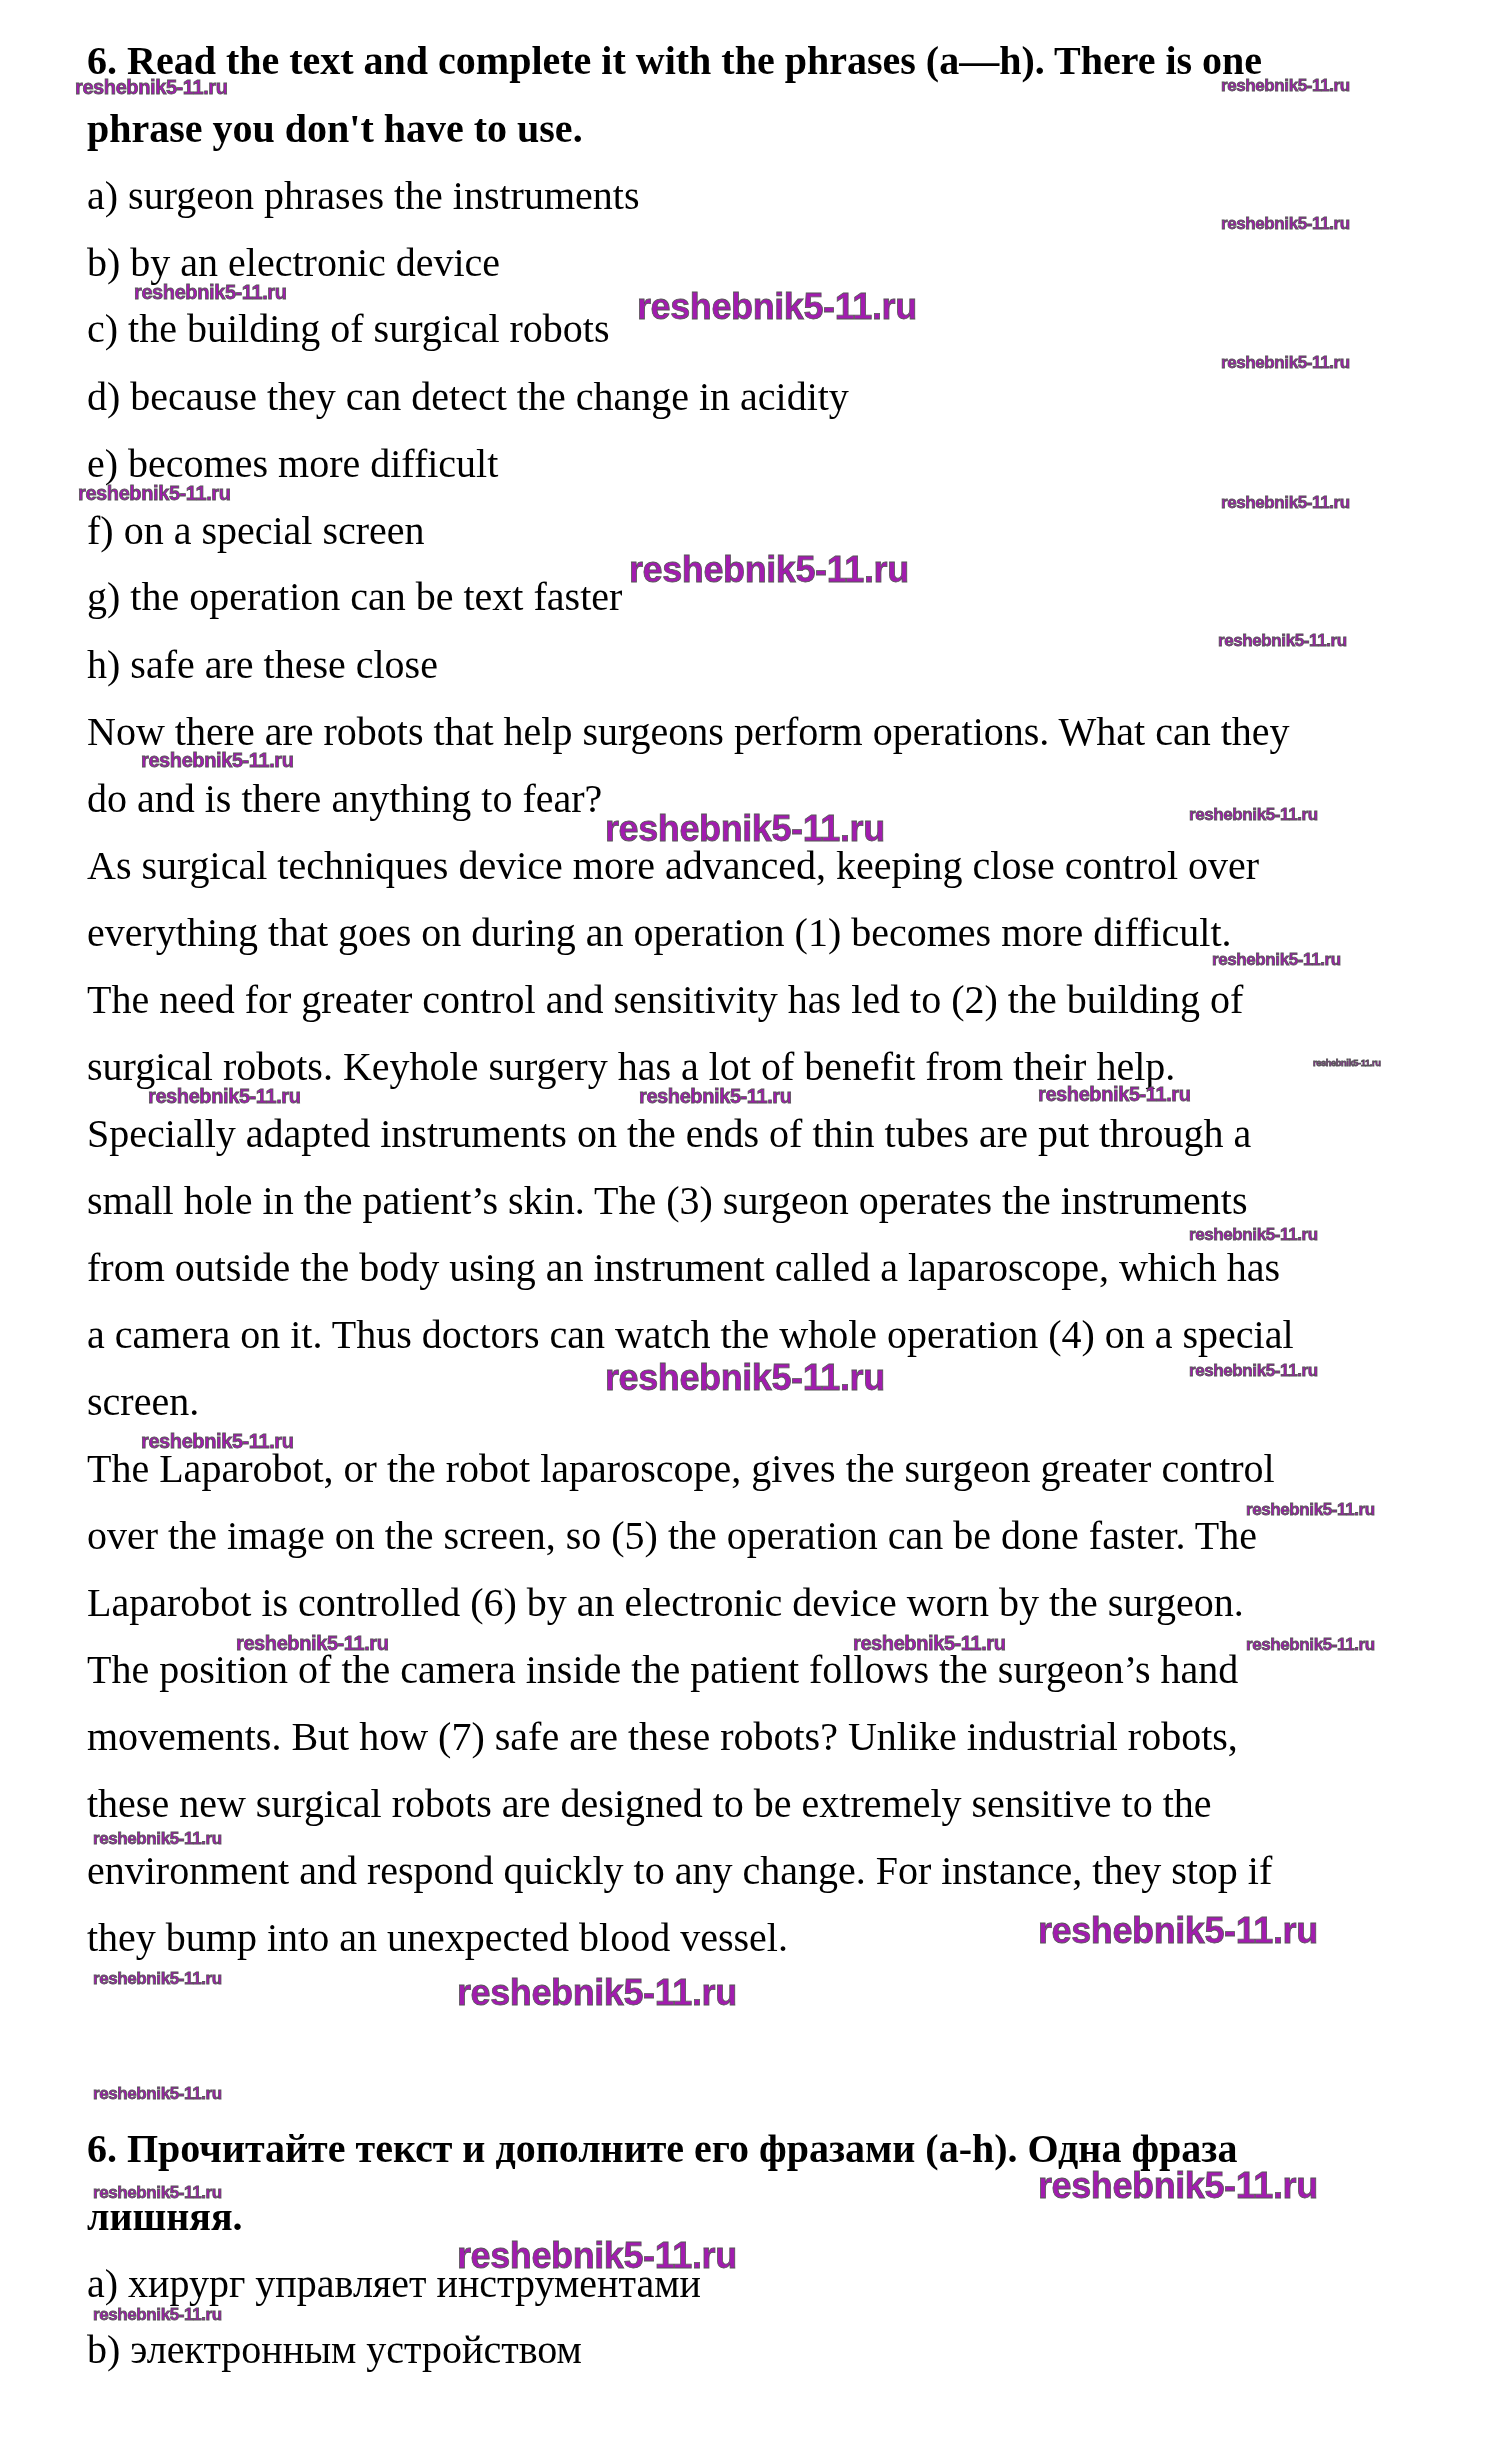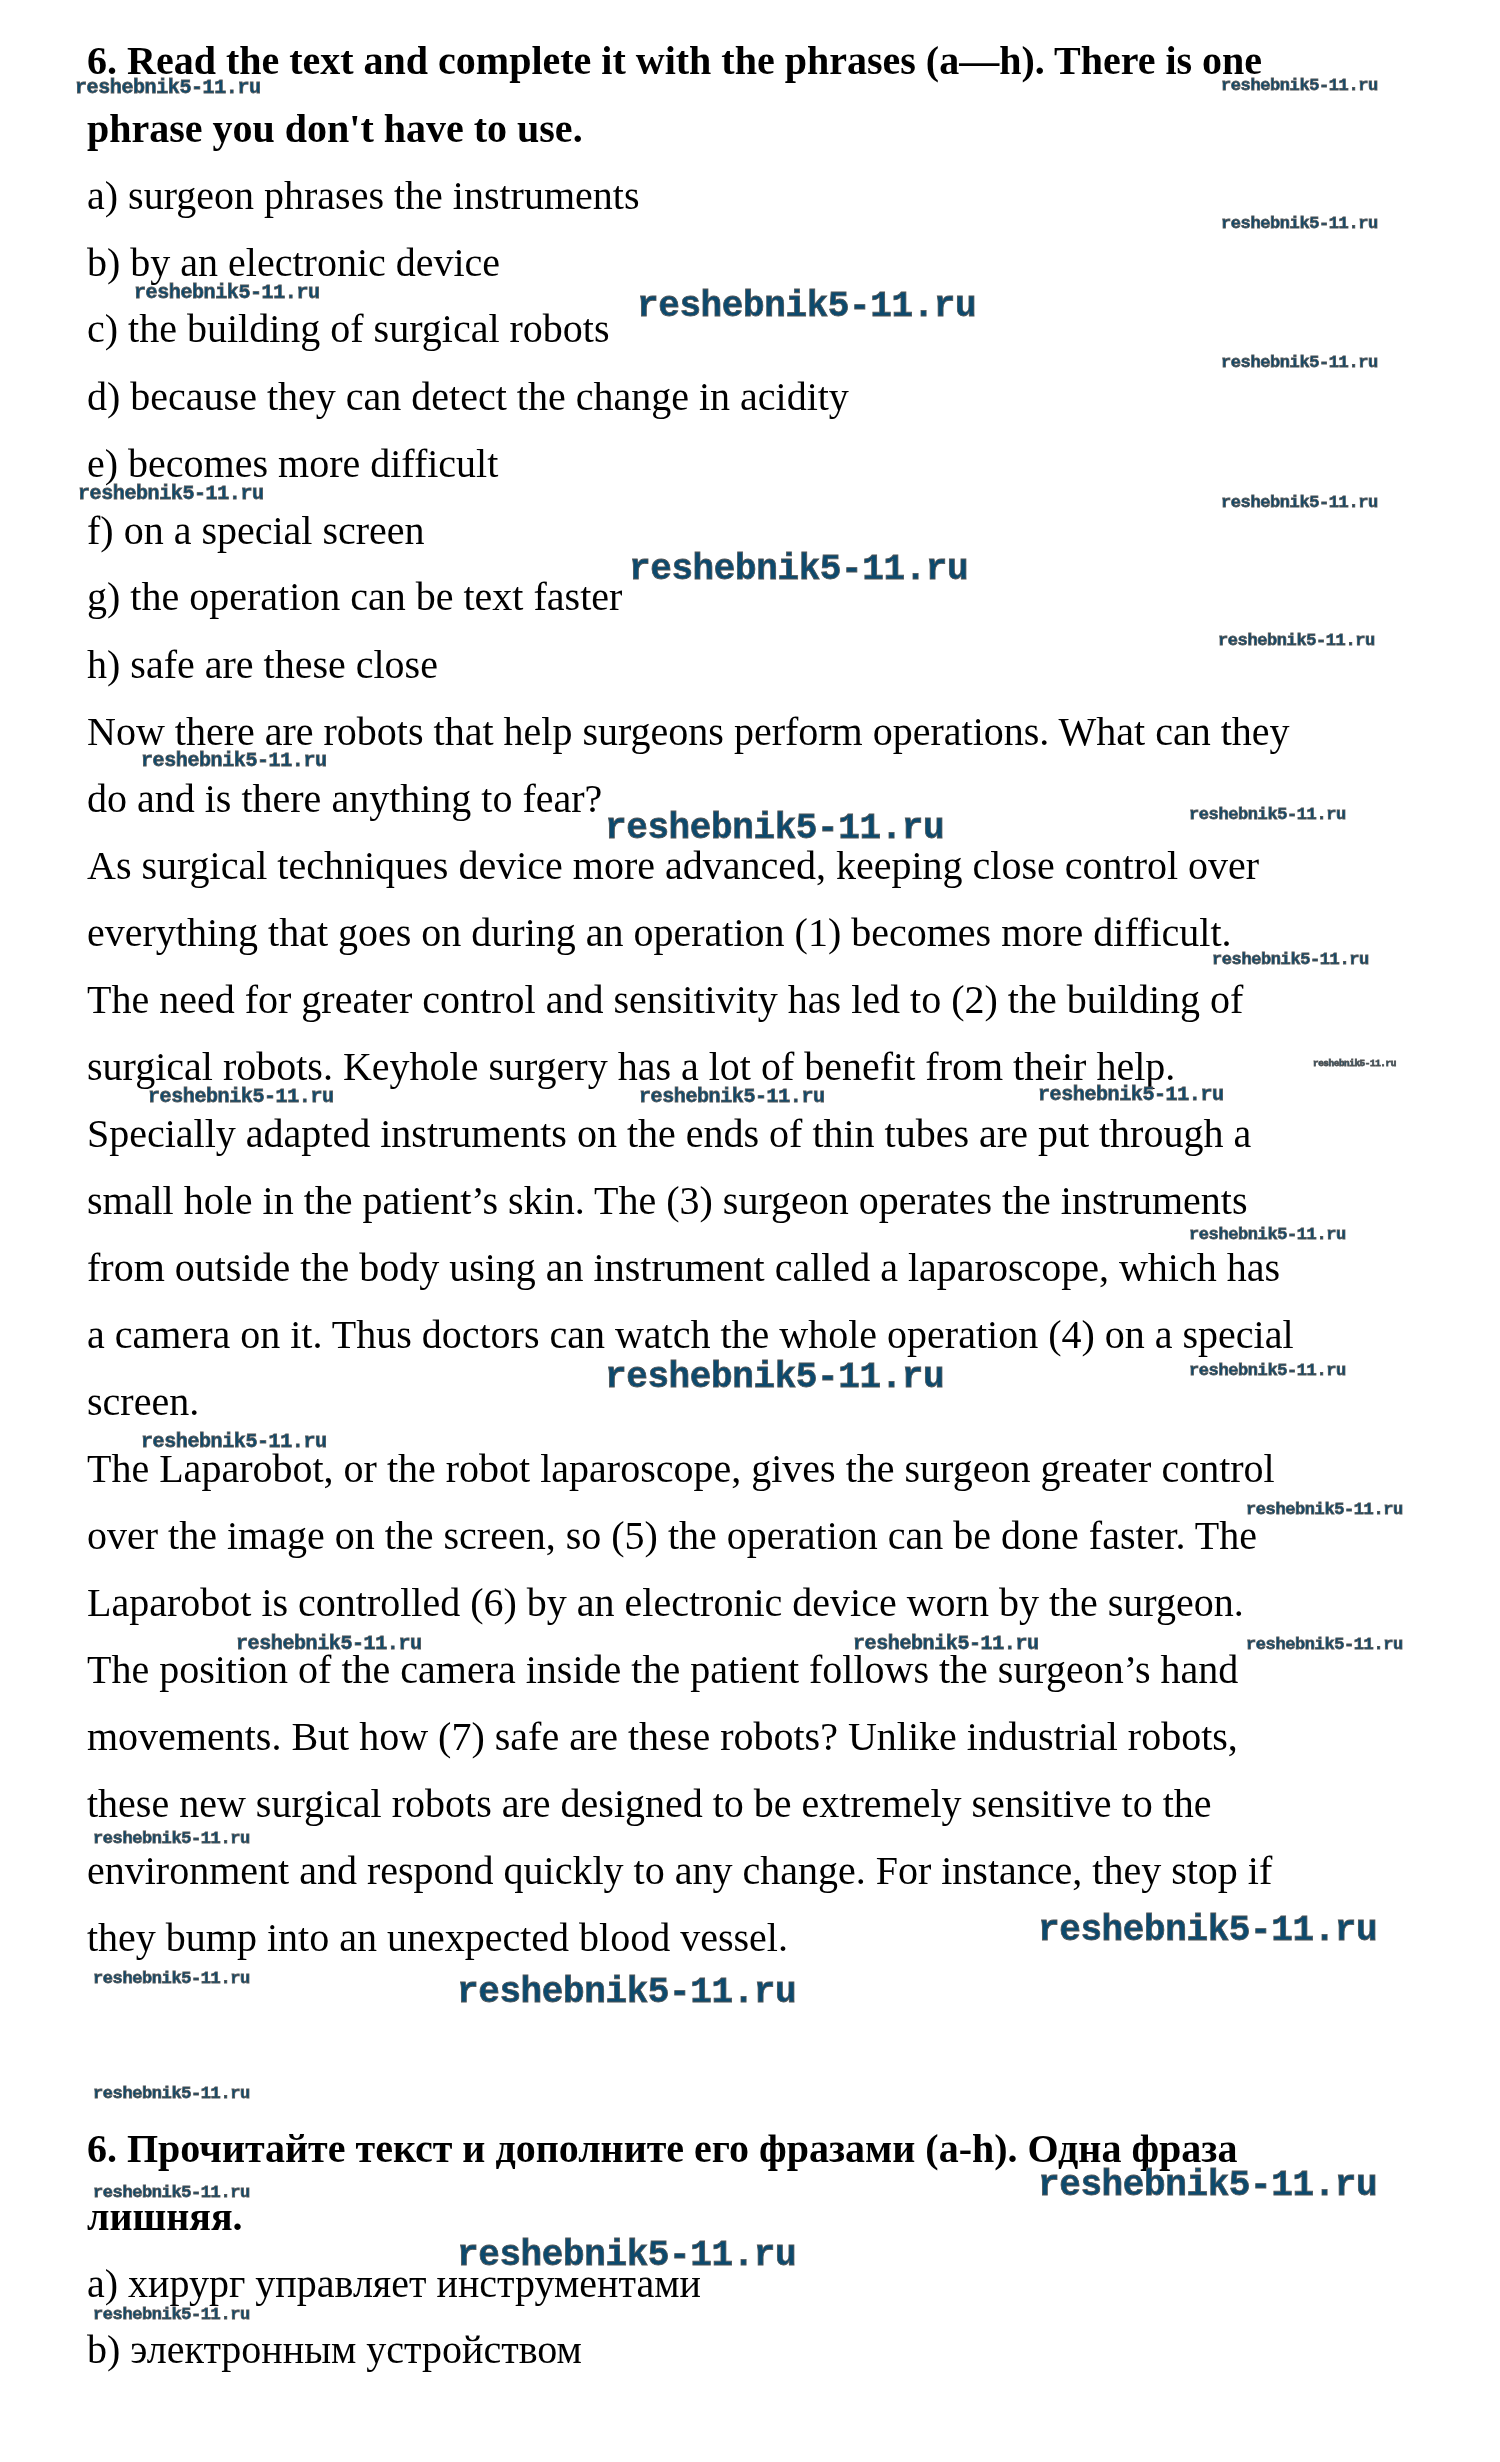--- a/index.html
+++ b/index.html
@@ -1,21 +1,21 @@
 <!DOCTYPE html>
 <html style="font-size:12.4px"><head>
 <meta charset="utf-8">
 <style>
   html, body { margin: 0; padding: 0; background: #ffffff; }
   body { width: 1500px; height: 2462px; position: relative; overflow: hidden;
          font-family: "Liberation Serif", "DejaVu Serif", serif; color: #000; }
   .line { position: absolute; left: 67px; font-size: 40px; line-height: 47px; white-space: nowrap; margin-left: 20px; }
   .bold { font-weight: bold; }
-  .wm { position: absolute; font-family: Liberation Mono, monospace; font-weight: bold;
-        color: #0c4a6e; -webkit-text-stroke: 0.8px #555; white-space: nowrap; letter-spacing: -0.4px; }
+  .wm { position: absolute; font-family: Liberation Sans, sans-serif; font-weight: bold;
+        color: #a21caf; -webkit-text-stroke: 0.8px #555; white-space: nowrap; letter-spacing: -0.4px; }
   .wm.s { font-size: 20px; }
   .wm.xs { font-size: 17px; }
   .wm.tiny { font-size: 9.3px; }
   .wm.l { font-size: 36px; }
 </style>
 </head>
 <body>
 
 <div class="line bold" style="top:37px">6. Read the text and complete it with the phrases (a—h). There is one</div>
 <div class="line bold" style="top:105px">phrase you don't have to use.</div>

